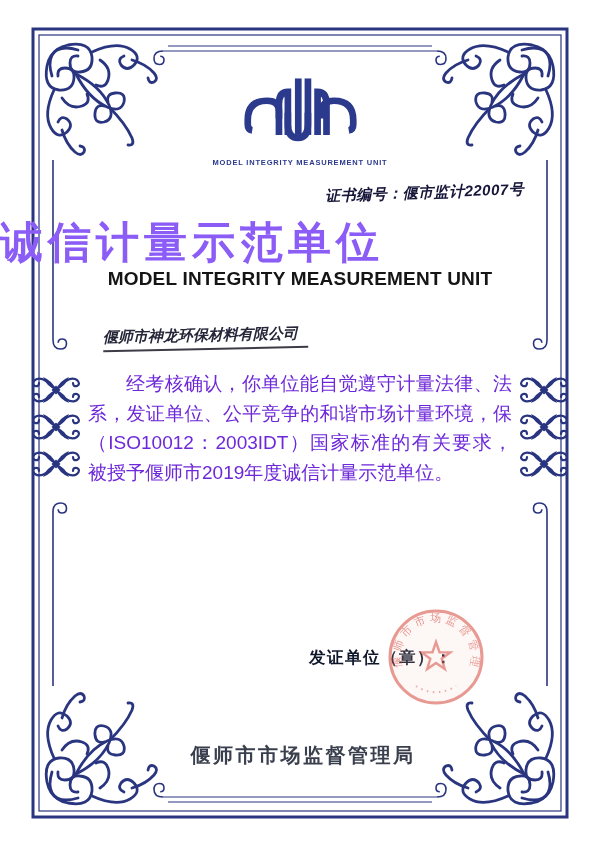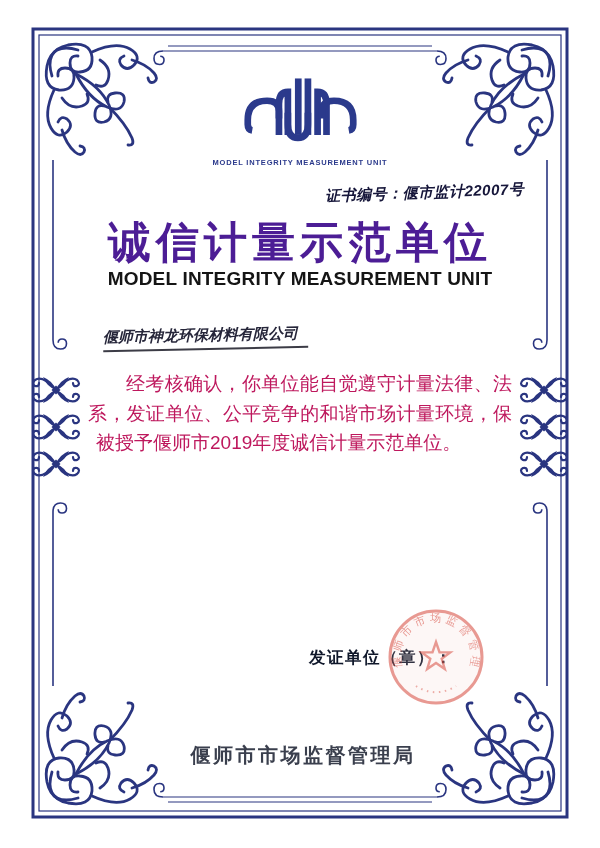--- a/index.html
+++ b/index.html
@@ -23,49 +23,48 @@
     position:absolute;left:325px;top:183px;width:230px;
     font-size:15px;color:#16163a;
     font-style:italic;font-weight:600;
     transform:rotate(-2deg);
     letter-spacing:0.5px;
     white-space:nowrap;
   }
 
   .title-zh{
     position:absolute;left:0;top:214px;width:600px;margin:0;
-    text-align:center;
     font-family:"Liberation Serif", serif;
     font-size:43px;font-weight:900;letter-spacing:5px;
-    color:#4c1d95;
+    color:#8b5cf6;
   }
   .title-en{
     position:absolute;left:0;top:268px;width:600px;margin:0;
     text-align:center;
     font-size:19px;font-weight:800;letter-spacing:0.2px;
     color:#151515;
   }
 
   .company{
     position:absolute;left:103px;top:326px;width:205px;
     font-size:15px;color:#26263a;
     font-style:italic;font-weight:600;
     border-bottom:2px solid #3c3c46;
     padding-bottom:3px;
     transform:rotate(-1.2deg);
     white-space:nowrap;
   }
 
   .body-text{
     position:absolute;left:88px;top:369px;width:424px;
-    font-size:19px;line-height:29.5px;color:#be185d;
+    font-size:19px;line-height:29.5px;color:#6d28d9;
   }
   .body-line{text-align:justify;text-align-last:justify;}
   .body-line.first{text-indent:2em;}
-  .body-line.last{text-align-last:left;margin-left:8px;}
+  .body-line.last{text-align-last:left;}
 
   .issue-line{
     position:absolute;left:309px;top:647px;
     font-size:16.5px;font-weight:700;letter-spacing:1.5px;color:#0f172a;
     white-space:nowrap;
   }
   .seal{position:absolute;left:376px;top:597px;}
 
   .issuer{
     position:absolute;left:0;top:742px;width:606px;
@@ -163,20 +162,21 @@
   <div class="cert-no"><span>证书编号：</span><span>偃市监计22007号</span></div>
 
   <h1 class="title-zh">诚信计量示范单位</h1>
   <h2 class="title-en">MODEL INTEGRITY MEASUREMENT UNIT</h2>
 
   <div class="company">偃师市神龙环保材料有限公司</div>
 
   <div class="body-text">
     <div class="body-line first">经考核确认，你单位能自觉遵守计量法律、法</div>
     <div class="body-line">系，发证单位、公平竞争的和谐市场计量环境，保</div>
+    <div class="body-line">（ISO10012：2003IDT）国家标准的有关要求，</div>
     <div class="body-line last">被授予偃师市2019年度诚信计量示范单位。</div>
   </div>
 
   <div class="issue-line">发证单位（章）：</div>
 
   <svg class="seal" width="120" height="120" viewBox="-60 -60 120 120">
     <g opacity="0.6">
       <circle cx="0" cy="0" r="46" fill="#f4c7c2" fill-opacity="0.25" stroke="#d9564a" stroke-width="3"></circle>
       <path d="M0,-15 L3.5,-4.8 L14.3,-4.6 L5.7,1.8 L8.8,12.1 L0,6 L-8.8,12.1 L-5.7,1.8 L-14.3,-4.6 L-3.5,-4.8 Z" fill="none" stroke="#d9564a" stroke-width="2.4"></path>
       <path id="sealArc" d="M -33,13 A 35.5,35.5 0 1 1 33,13" fill="none" stroke="none"></path>

